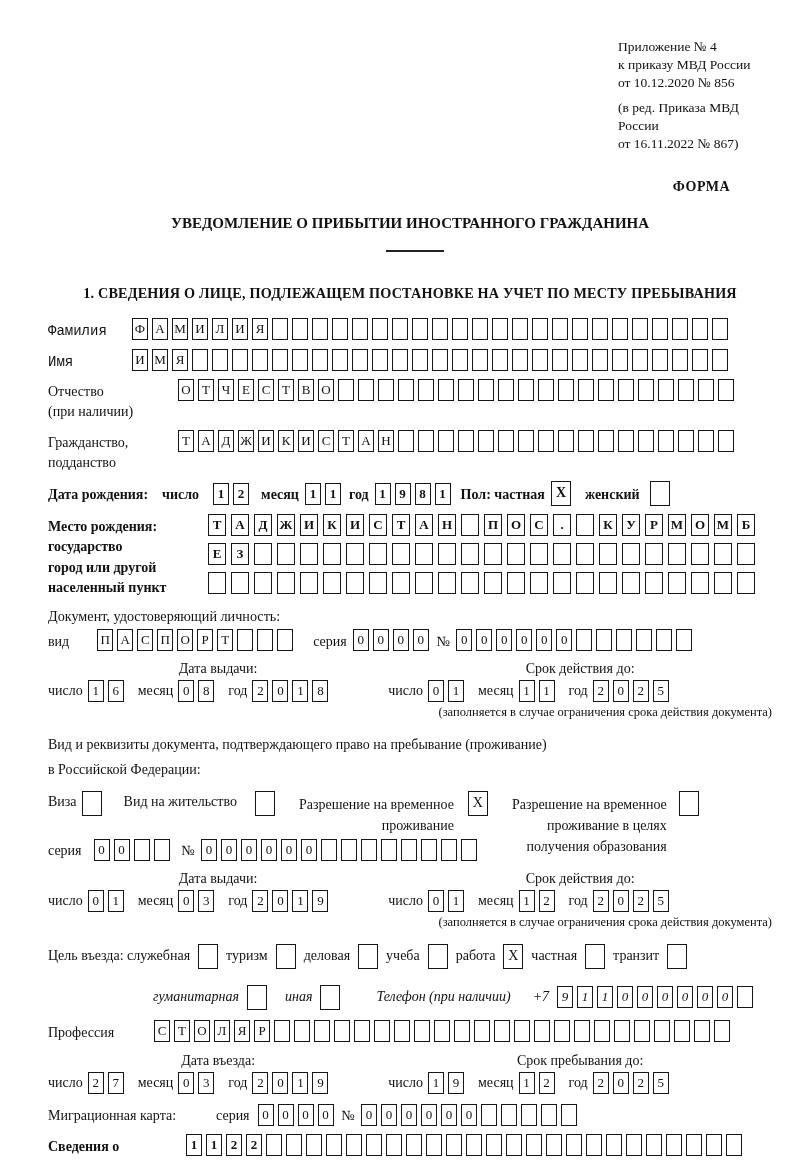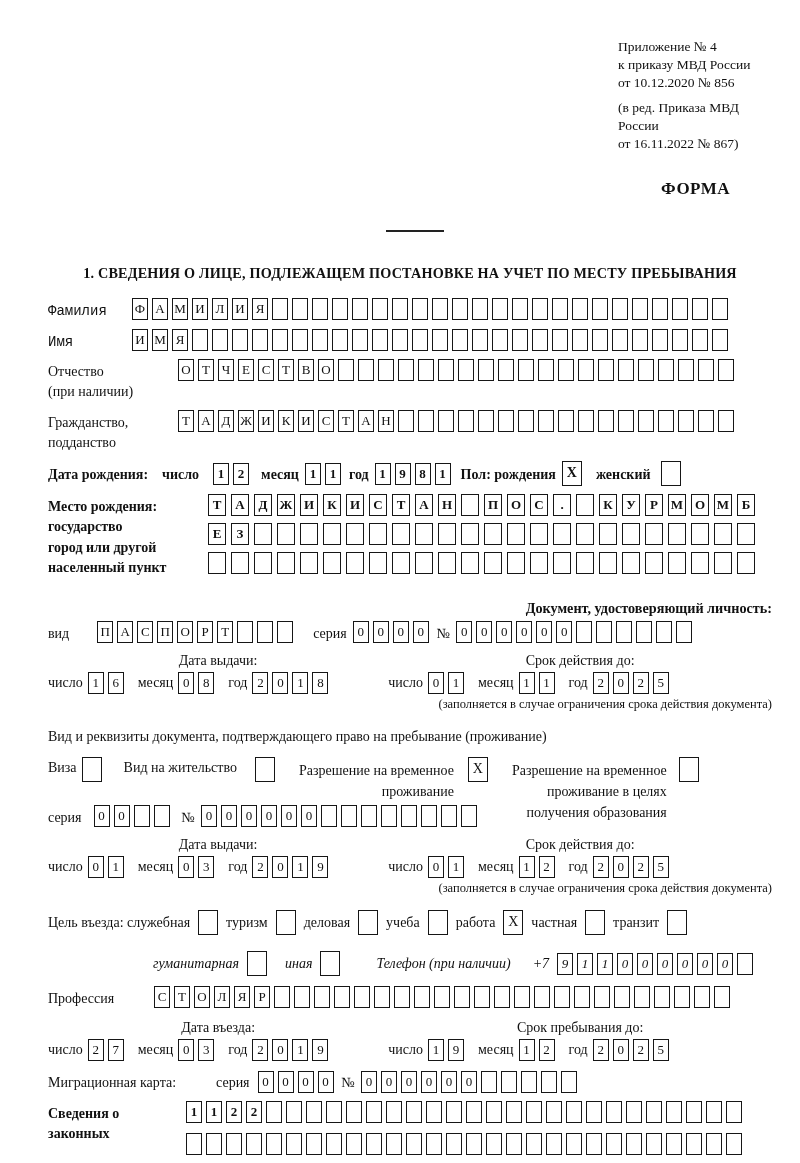--- a/index.html
+++ b/index.html
@@ -7,21 +7,21 @@
   body {
     width:800px; min-height:1163px; margin:0 auto;
     font-family:"Liberation Serif","DejaVu Serif",serif;
     color:#111; font-size:14px;
   }
   .page { width:800px; min-height:1163px; padding:38px 28px 20px 48px; background:#fff; }
 
   
   .appendix { margin-left:570px; font-size:13.5px; line-height:1.35; }
   .appendix .gap { height:6px; }
-  .forma { text-align:right; font-weight:bold; font-size:17px; margin:26px 42px 0 0; letter-spacing:.5px; }
+  .forma { text-align:right; font-weight:bold; font-size:14px; margin:26px 42px 0 0; letter-spacing:.5px; }
 
   .title { text-align:center; font-weight:bold; font-size:15px; line-height:1.6; margin-top:16px; }
   .blank { display:inline-block; width:58px; border-bottom:2px solid #222; height:14px; margin-left:10px; }
 
   .sect { text-align:center; font-weight:bold; font-size:14.2px; margin-top:26px; letter-spacing:.2px; }
 
   
   .row { display:flex; align-items:flex-start; margin-top:7px; }
   .cellrow { display:flex; flex-wrap:nowrap; }
   .cell {
@@ -36,21 +36,21 @@
   .w160 { width:160px; flex:0 0 160px; }
   .inlinelbl { padding:3px 6px 0 0; white-space:nowrap; }
 
   .checkbox {
     display:inline-block; width:20px; height:25px; border:1.6px solid #161616;
     text-align:center; font-size:14px; line-height:22px; background:#fff; flex:0 0 auto;
   }
   .stack { display:flex; flex-direction:column; row-gap:7px; }
   .stack-wide-gap { row-gap:10px; }
 
-  .center-bold { text-align:right; font-weight:bold; margin-top:22px; font-size:14.2px; }
+  .center-bold { text-align:left; font-weight:normal; margin-top:10px; font-size:14.2px; }
 
   .datepair { display:flex; margin-top:10px; }
   .dategroup { display:flex; flex-direction:column; }
   .dategroup .dhead { text-align:center; font-weight:normal; margin-bottom:3px; }
   .dateline { display:flex; align-items:center; }
   .dateline .dl { padding-right:5px; white-space:nowrap; }
   .dateline .mid { padding:0 5px 0 10px; }
   .note { font-size:12.5px; text-align:right; margin-top:3px; }
 
   .para { margin-top:12px; line-height:1.8; }
@@ -75,20 +75,21 @@
     <div>к приказу МВД России</div>
     <div>от 10.12.2020 № 856</div>
     <div class="gap"></div>
     <div>(в ред. Приказа МВД России</div>
     <div>от 16.11.2022 № 867)</div>
   </div>
 
   <div class="forma">ФОРМА</div>
 
   <div class="title">
+    <div>УВЕДОМЛЕНИЕ О ПРИБЫТИИ ИНОСТРАННОГО ГРАЖДАНИНА</div>
     <div>
       <span class="blank"></span>
     </div>
   </div>
 
   <div class="sect">1. СВЕДЕНИЯ О ЛИЦЕ, ПОДЛЕЖАЩЕМ ПОСТАНОВКЕ НА УЧЕТ ПО МЕСТУ ПРЕБЫВАНИЯ</div>
 
   <div class="row mt16">
     <div class="lbl w88">Фамилия</div>
     <div class="cellrow">
@@ -247,21 +248,21 @@
         <span class="cell">1</span>
         <span class="cell">1</span>
       </span>
     <span class="inlinelbl" style="padding-left:4px;">год</span>
     <span class="cellrow">
         <span class="cell">1</span>
         <span class="cell">9</span>
         <span class="cell">8</span>
         <span class="cell">1</span>
       </span>
-    <span class="inlinelbl" style="padding-left:6px;">Пол: рождения</span>
+    <span class="inlinelbl" style="padding-left:6px;">Пол: частная</span>
     <span class="checkbox">X</span>
     <span class="inlinelbl" style="padding-left:14px; padding-right:10px;text-align:right;">женский</span>
     <span class="checkbox"></span>
   </div>
 
   <div class="row mt8">
     <div class="lbl w160">
       <div>Место рождения:</div>
       <div>государство</div>
       <div>город или другой</div>
@@ -432,20 +433,21 @@
             <span class="cell">2</span>
             <span class="cell">5</span>
           </span>
       </div>
       <div class="note">(заполняется в случае ограничения срока действия документа)</div>
     </div>
   </div>
 
   <div class="para">
     <div>Вид и реквизиты документа, подтверждающего право на пребывание (проживание)</div>
+    <div>в Российской Федерации:</div>
   </div>
 
   <div class="permit-row">
     <div class="permit-opt">
       <span class="optlbl" style="padding-right:5px;">Виза</span>
       <span class="checkbox"></span>
     </div>
     <div class="permit-opt" style="margin-left:22px;">
       <span class="optlbl" style="padding-right:18px;">Вид на жительство</span>
       <span class="checkbox"></span>

